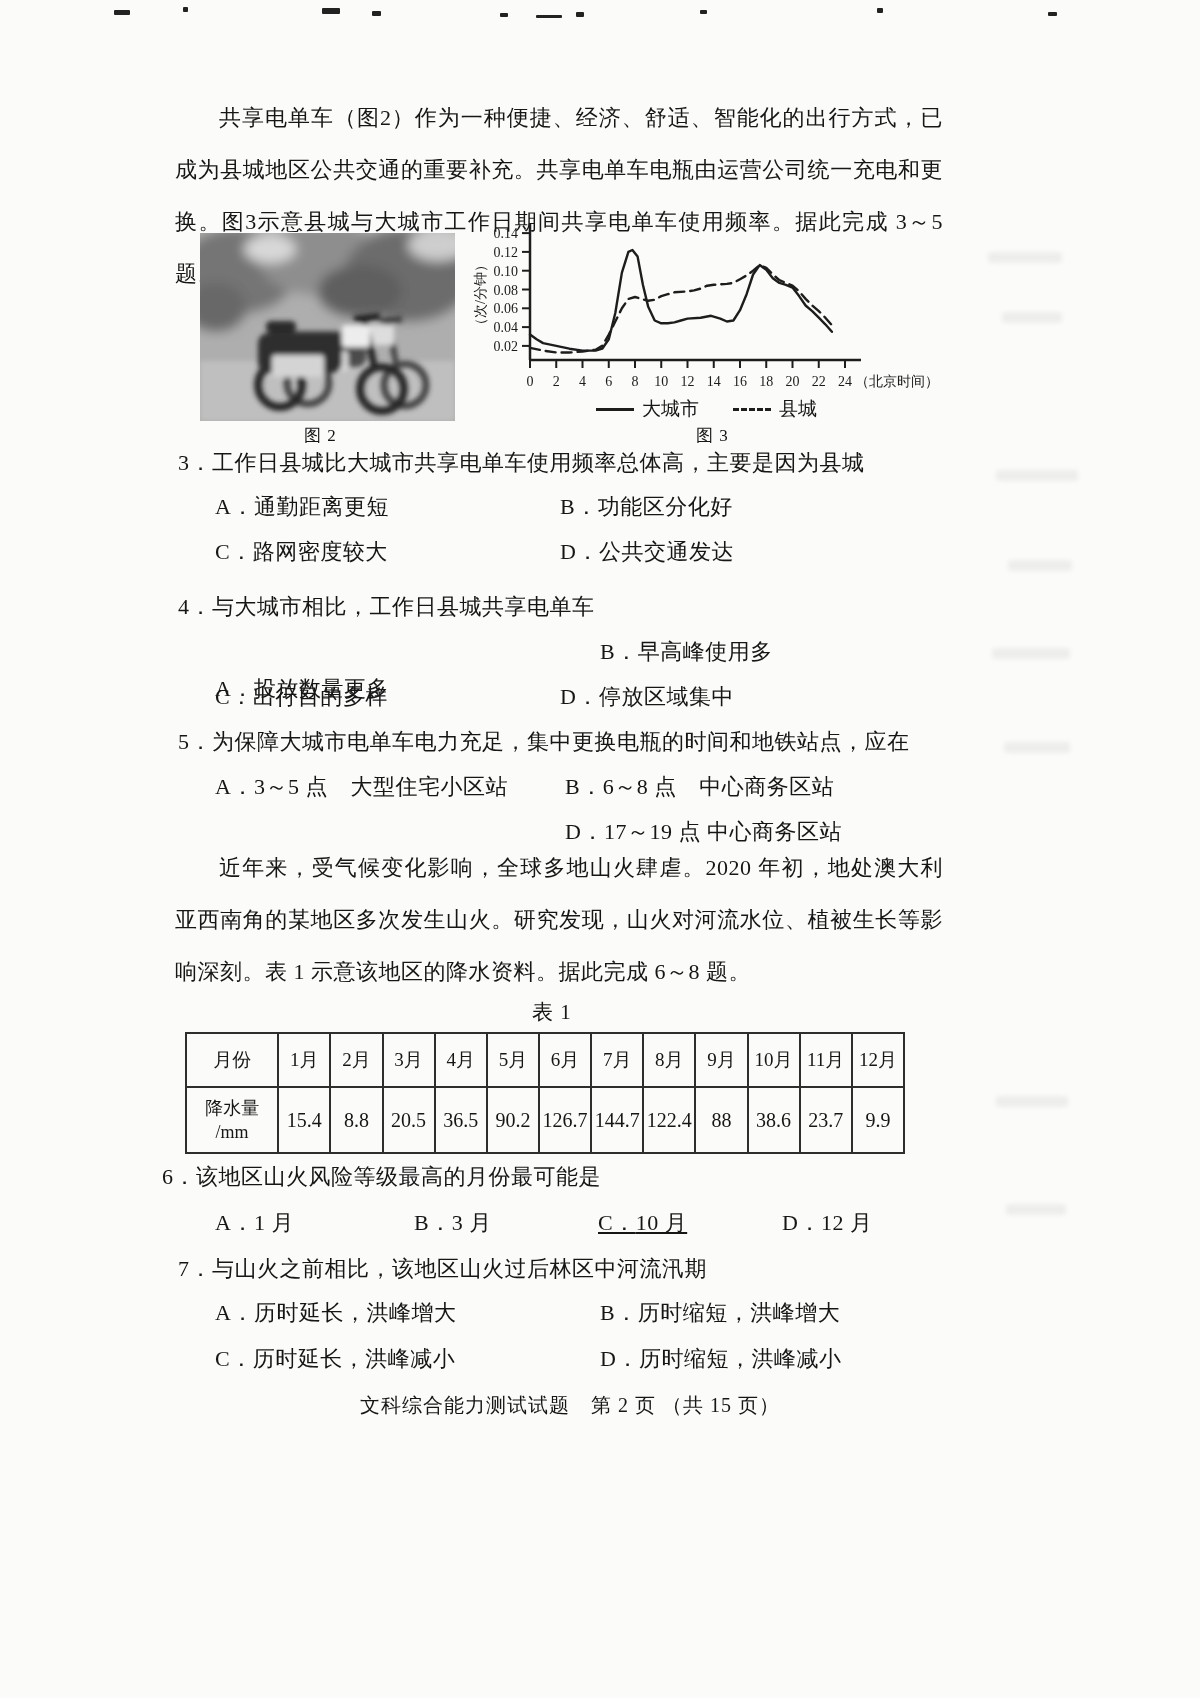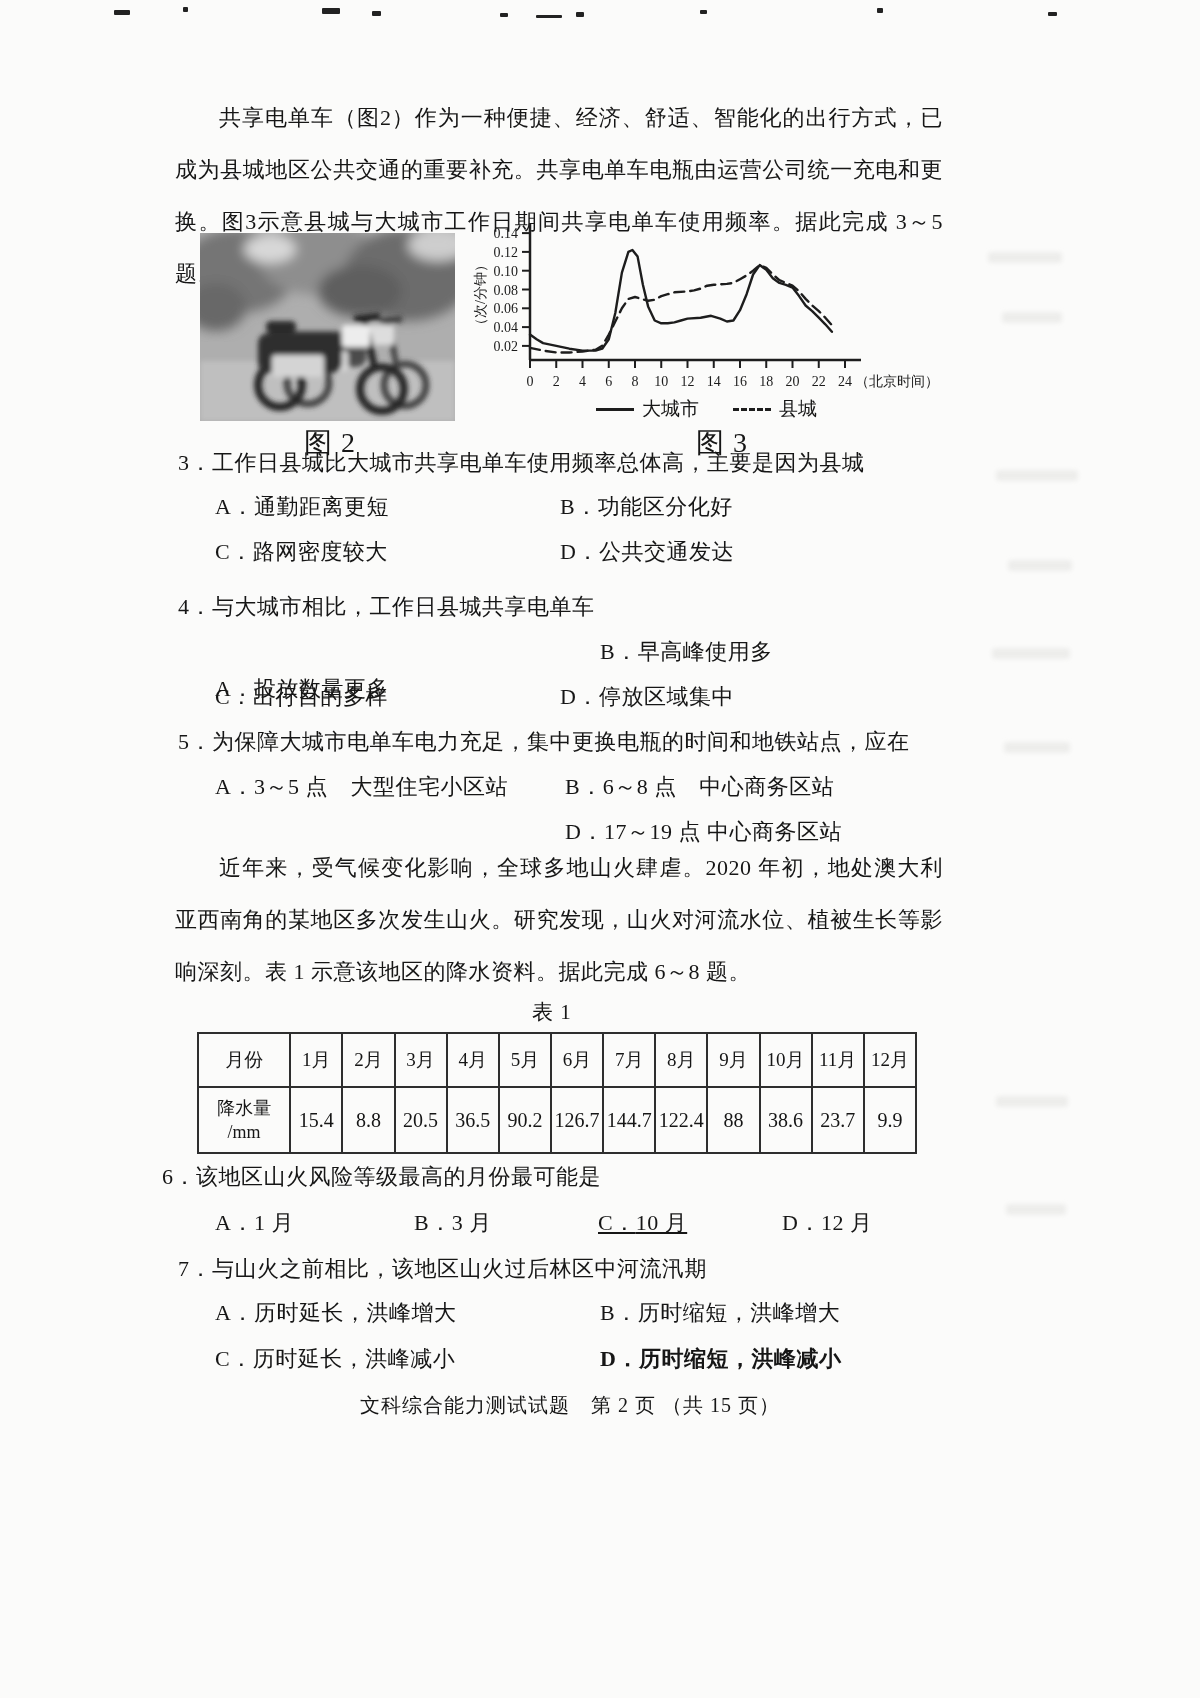--- a/index.html
+++ b/index.html
@@ -3,24 +3,24 @@
 <meta charset="utf-8">
 <style>
   html,body{margin:0;padding:0;}
   body{width:1200px;height:1698px;position:relative;background:#fbfbfa;
        font-family:"Liberation Serif","DejaVu Serif",serif;color:#161616;overflow:hidden;}
   .abs{position:absolute;}
   .para{font-size:22px;line-height:52px;text-align:justify;text-indent:2em;letter-spacing:.5px;}
   .qline{font-size:22px;white-space:nowrap;letter-spacing:.5px;}
   .optrow{font-size:22px;white-space:nowrap;letter-spacing:.5px;padding-left:18px;}
   .opt{position:absolute;white-space:nowrap;}
-  .caption{font-size:28px;letter-spacing:1px;}
+  .caption{font-size:17px;letter-spacing:1px;}
   .artifact{position:absolute;background:#222;border-radius:1px;}
   .ghost{position:absolute;background:#e2e2e0;filter:blur(2px);opacity:.55;border-radius:3px;}
-  table.t1{border-collapse:collapse;table-layout:fixed;width:720px;margin-left:12px;}
+  table.t1{border-collapse:collapse;table-layout:fixed;width:720px;}
   table.t1 td{border:2px solid #2e2e2e;text-align:center;vertical-align:middle;
               font-size:19px;padding:0;height:52px;letter-spacing:0;}
   table.t1 tr.datarow td{height:64px;font-size:20px;}
   .rowlabel{font-size:18px;line-height:24px;}
   .legend{display:flex;align-items:center;gap:34px;font-size:19px;}
   .legend .item{display:flex;align-items:center;gap:8px;}
   .swatch{display:inline-block;width:38px;height:0;border-top:3px solid #1d1d1d;}
   .swatch.dashed{border-top-style:dashed;}
   .footer{font-size:20px;text-align:center;letter-spacing:1px;}
   svg text{font-family:"Liberation Serif","DejaVu Serif",serif;fill:#1b1b1b;}
@@ -253,16 +253,16 @@
 
 <div class="abs qline" style="left:178px;top:1254px;">
   <span>7．</span><span>与山火之前相比，该地区山火过后林区中河流汛期</span>
 </div>
 <div class="abs optrow" style="top:1298px;left:0;width:1200px;height:40px;">
   <span class="opt" style="left:215px;"><span>A．</span><span>历时延长，洪峰增大</span></span>
   <span class="opt" style="left:600px;"><span>B．</span><span>历时缩短，洪峰增大</span></span>
 </div>
 <div class="abs optrow" style="top:1344px;left:0;width:1200px;height:40px;">
   <span class="opt" style="left:215px;"><span>C．</span><span>历时延长，洪峰减小</span></span>
-  <span class="opt" style="left:600px;font-weight:bold;"><span>D．</span><span>历时缩短，洪峰减小</span></span>
+  <span class="opt" style="left:600px;"><span>D．</span><span>历时缩短，洪峰减小</span></span>
 </div>
 
 <div class="abs footer" style="left:-30px;top:1392px;width:1200px;">文科综合能力测试试题　第 2 页 （共 15 页）</div>
 
 </body></html>

